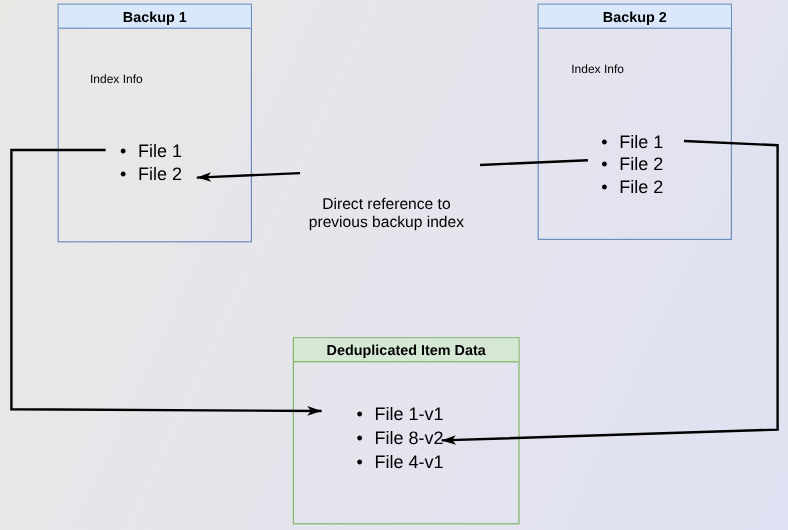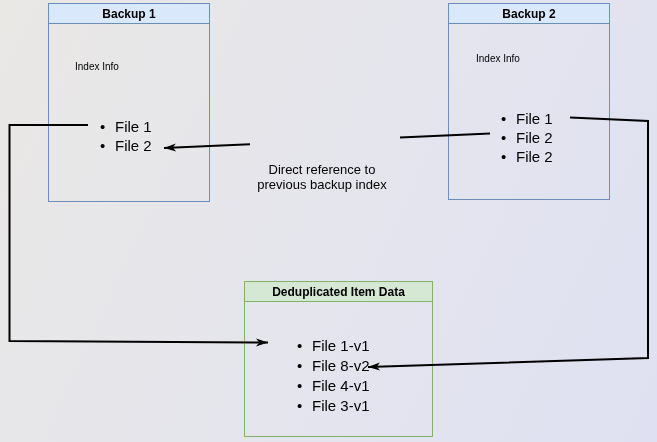--- a/index.html
+++ b/index.html
@@ -82,21 +82,20 @@
       <li>File 2</li>
     </ul>
   </div>
 
   <div class="node green" style="left:216px;top:281px;width:189px;height:156px;margin-left:28px;">
     <div class="node-header">Deduplicated Item Data</div>
     <ul class="filelist wide" style="left:51px;top:54px;">
       <li>File 1-v1</li>
       <li>File 8-v2</li>
       <li>File 4-v1</li>
-      <li>File 3-v1</li>
     </ul>
   </div>
 
   <div class="edge-label">Direct reference to previous backup index</div>
 
   <svg class="wires" width="657" height="442" viewBox="0 0 657 442">
     <defs>
       <marker id="arrow" markerUnits="userSpaceOnUse" markerWidth="14" markerHeight="10" refX="13" refY="5" orient="auto">
         <path d="M 1 1 L 13 5 L 1 9 L 4.2 5 Z" fill="#000000"></path>
       </marker>

